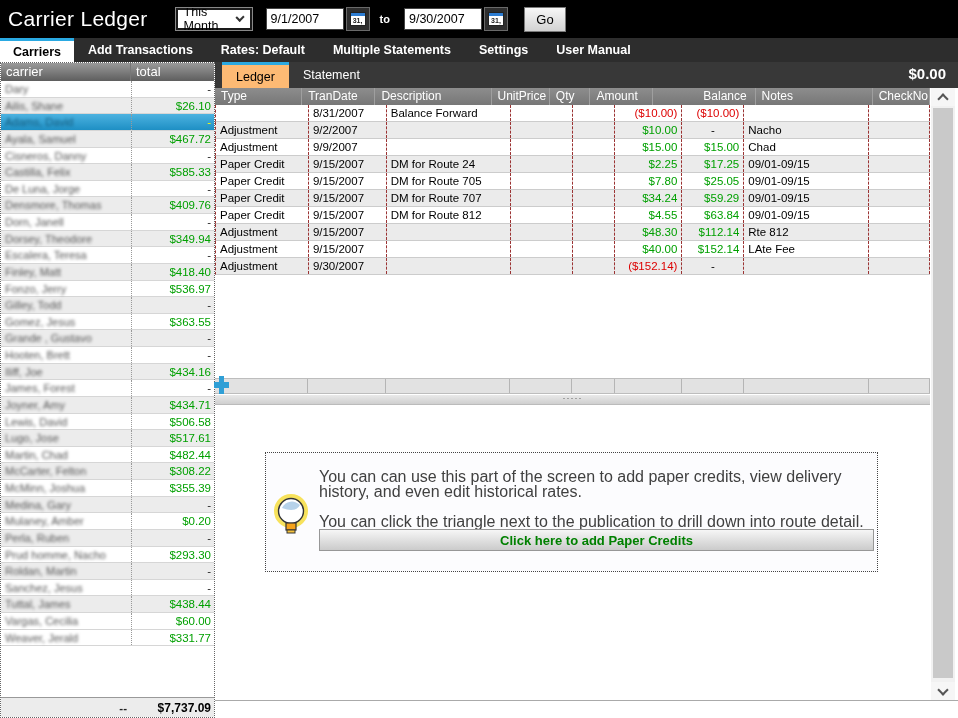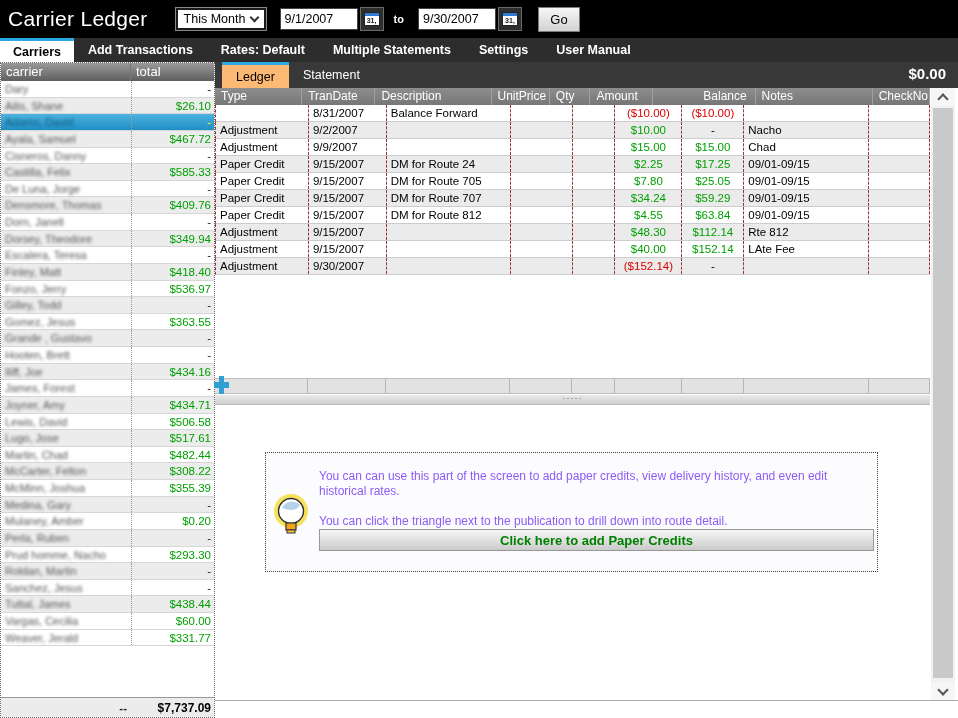--- a/index.html
+++ b/index.html
@@ -4,21 +4,21 @@
 <style>
   * { margin:0; padding:0; box-sizing:border-box; }
   html,body { background:#fff; }
   body { font-family:"Liberation Sans", sans-serif; }
   .screen { position:relative; width:958px; height:718px; background:#fff; overflow:hidden; }
 
   
   .topbar { position:absolute; left:0; top:0; width:958px; height:38px; background:#000;
             display:flex; align-items:center; }
   .app-title { color:#fff; font-size:21px; margin-left:8px; letter-spacing:0.3px; }
-  .period-select { margin-left:28px; width:90px; height:22px; background:#fff; border:2px solid #1a1a1a;
+  .period-select { margin-left:28px; width:76px; height:22px; background:#fff; border:2px solid #1a1a1a;
                    outline:1px solid #888; display:flex; align-items:center; justify-content:space-between;
                    padding:0 6px 0 6px; font-size:12.5px; color:#000; cursor:default; }
   .sel-chev { width:7px; height:7px; border-right:2px solid #333; border-bottom:2px solid #333;
               transform:rotate(45deg); margin-top:-3px; }
   .date-group { display:flex; align-items:center; margin-left:14px; }
   .date-input { width:78px; height:22px; border:1px solid #444; background:#fff; font-size:12.5px;
                 padding:0 4px; font-family:"Liberation Sans", sans-serif; }
   .cal-btn { width:24px; height:24px; margin-left:2px; background:#2e2e2e; border:1px solid #6a6a6a;
              display:flex; align-items:center; justify-content:center; cursor:pointer; }
   .cal-icon { width:16px; height:14px; background:#fff; border:1px solid #222; position:relative;
@@ -73,40 +73,40 @@
   .grid-header { position:absolute; left:0; top:26px; width:715px; height:31px;
                  background:linear-gradient(#8d8d8d,#646464); display:flex; }
   .gh-cell { color:#fff; font-size:12px; line-height:17px; padding-left:6px; border-right:1px solid #9f9f9f;
              white-space:nowrap; overflow:hidden; }
   .grid-rows { position:absolute; left:0; top:43px; width:715px; }
   .g-row { display:flex; height:17px; background:#fff; border-bottom:1px solid #cccccc;
            border-left:1px dashed #9b3333; cursor:default; }
   .g-row.alt { background:#ebebeb; }
   .g-cell { font-size:11.5px; line-height:16px; padding:0 4px; border-right:1px dashed #9b3333;
             white-space:nowrap; overflow:hidden; color:#000; }
-  .g-cell.right { text-align:center; }
+  .g-cell.right { text-align:right; }
   .g-cell.center { text-align:center; }
   .g-cell.pos { color:#00a000; }
   .g-cell.neg { color:#dd0000; }
 
   .newrow-strip { position:absolute; left:0; top:316px; width:715px; height:16px; display:flex;
                   border-top:1px solid #bdbdbd; border-bottom:1px solid #bdbdbd; }
   .nr-cell { background:#e2e2e2; border-right:1px solid #b5b5b5; height:100%; }
   .add-plus { position:absolute; left:-1px; top:312px; width:15px; height:22px; z-index:5; }
   .add-plus::before { content:""; position:absolute; left:5px; top:2px; width:5px; height:18px; background:#2f9fd6; }
   .add-plus::after  { content:""; position:absolute; left:0px; top:8px; width:15px; height:6px; background:#2f9fd6; }
 
   .splitter { position:absolute; left:0; top:333px; width:715px; height:10px;
               background:linear-gradient(#e9e9e9,#cfcfcf); border-bottom:1px solid #bbb;
               text-align:center; font-size:9px; line-height:7px; color:#555; letter-spacing:1px; cursor:row-resize; }
 
   .hint-box { position:absolute; left:50px; top:390px; width:613px; height:120px;
               border:1px dotted #444; background:#fcfcfe; }
   .bulb { position:absolute; left:8px; top:40px; width:34px; height:50px; }
-  .hint-text { position:absolute; left:53px; top:16px; width:552px; font-size:12px; color:#8b5cf6; line-height:15px; }
+  .hint-text { position:absolute; left:53px; top:16px; width:552px; font-size:16px; color:#404040; line-height:15px; }
   .hint-text .t2 { margin-top:15px; }
   .hint-btn { position:absolute; left:53px; top:76px; width:555px; height:22px;
               background:linear-gradient(#f6f6f6,#cbcbcb); border:1px solid #979797;
               font-size:13px; font-weight:bold; color:#008000; cursor:pointer;
               font-family:"Liberation Sans", sans-serif; }
 
   .panel-bottom-line { position:absolute; left:0; top:638px; width:743px; height:1px; background:#aaa; }
 
   
   .vscroll { position:absolute; left:716px; top:26px; width:24px; height:612px; background:#f1f1f1; }

